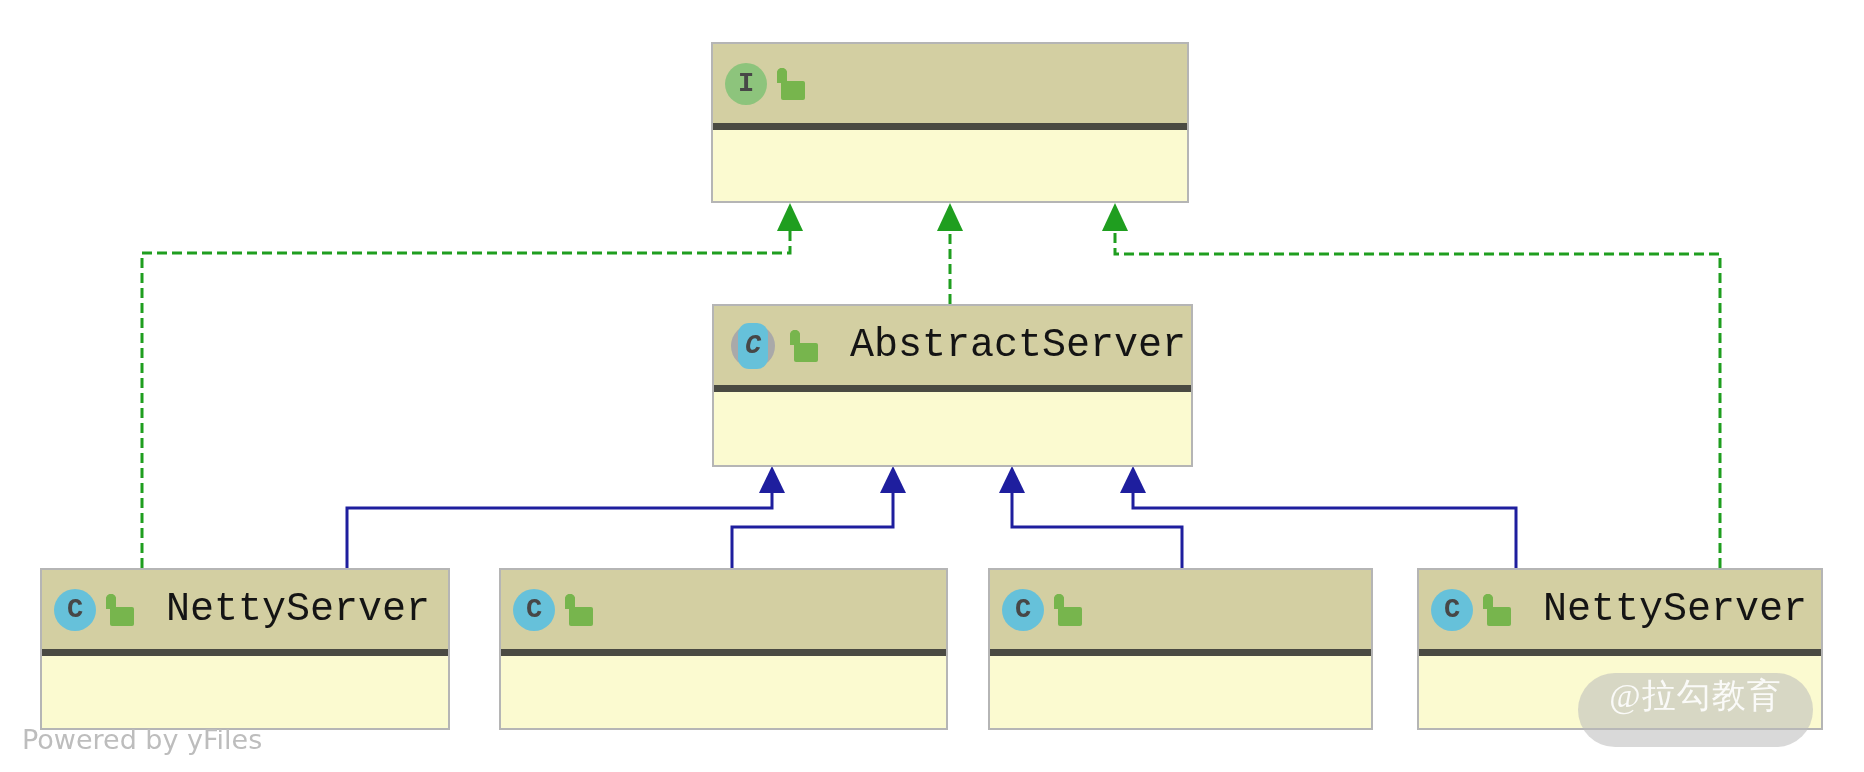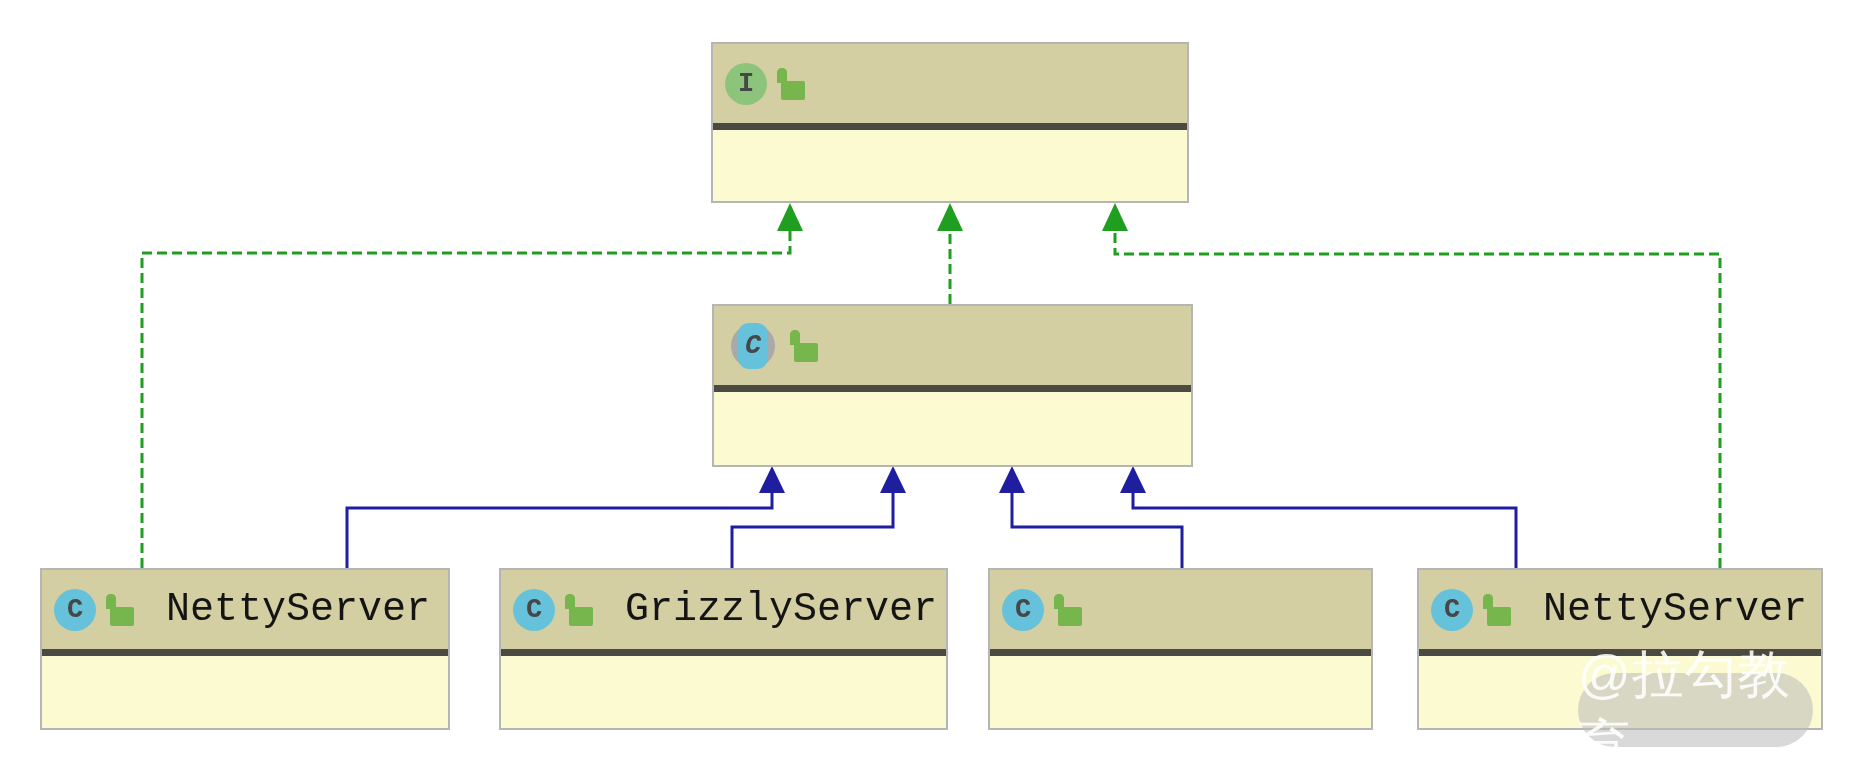--- a/index.html
+++ b/index.html
@@ -83,23 +83,23 @@
 
   #powered-by {
     position:absolute; left:22px; top:724px;
     font-family:"DejaVu Sans", sans-serif;
     font-size:27px; color:#bdbdbd;
   }
   #watermark {
     position:absolute; left:1578px; top:673px;
     width:235px; height:74px; border-radius:37px;
     background:rgba(185,185,185,0.55);
-    display:flex; align-items:center; justify-content:center;
-    font-family:Liberation Sans, sans-serif;
-    font-size:52px; color:rgba(255,255,255,0.88);
+    display:flex; justify-content:center;
+    font-family:Liberation Serif, serif;
+    font-size:34px; color:rgba(255,255,255,0.88);
     letter-spacing:1px;
   }
 
   
   #node-remoting    { left:711px;  top:42px;  width:478px; height:161px; }
   #node-abstract    { left:712px;  top:304px; width:481px; height:163px; }
   #node-netty-left  { left:40px;   top:568px; width:410px; height:162px; }
   #node-grizzly     { left:499px;  top:568px; width:449px; height:162px; }
   #node-mina        { left:988px;  top:568px; width:385px; height:162px; }
   #node-netty-right { left:1417px; top:568px; width:406px; height:162px; }
@@ -138,20 +138,21 @@
 
   <div class="node" id="node-abstract">
     <div class="node-header">
       <div class="abstract-wrap">
         <div class="paren-circle"></div>
         <div class="abstract-chip">
           <span>C</span>
         </div>
       </div>
       <div class="lock"></div>
+      <div class="label">AbstractServer</div>
     </div>
     <div class="node-body"></div>
   </div>
 
   <div class="node" id="node-netty-left">
     <div class="node-header">
       <div class="badge class">
         <span>C</span>
       </div>
       <div class="lock"></div>
@@ -159,21 +160,20 @@
     </div>
     <div class="node-body"></div>
   </div>
 
   <div class="node" id="node-grizzly">
     <div class="node-header">
       <div class="badge class">
         <span>C</span>
       </div>
       <div class="lock"></div>
-      <div class="label">GrizzlyServer</div>
     </div>
     <div class="node-body"></div>
   </div>
 
   <div class="node" id="node-mina">
     <div class="node-header">
       <div class="badge class">
         <span>C</span>
       </div>
       <div class="lock"></div>
@@ -189,14 +189,15 @@
       <div class="lock"></div>
       <div class="label">NettyServer</div>
     </div>
     <div class="node-body"></div>
   </div>
 
   <div id="watermark">
     <span>@拉勾教育</span>
   </div>
 
+  <div id="powered-by">Powered by yFiles</div>
 
 </div>
 
 </body></html>

